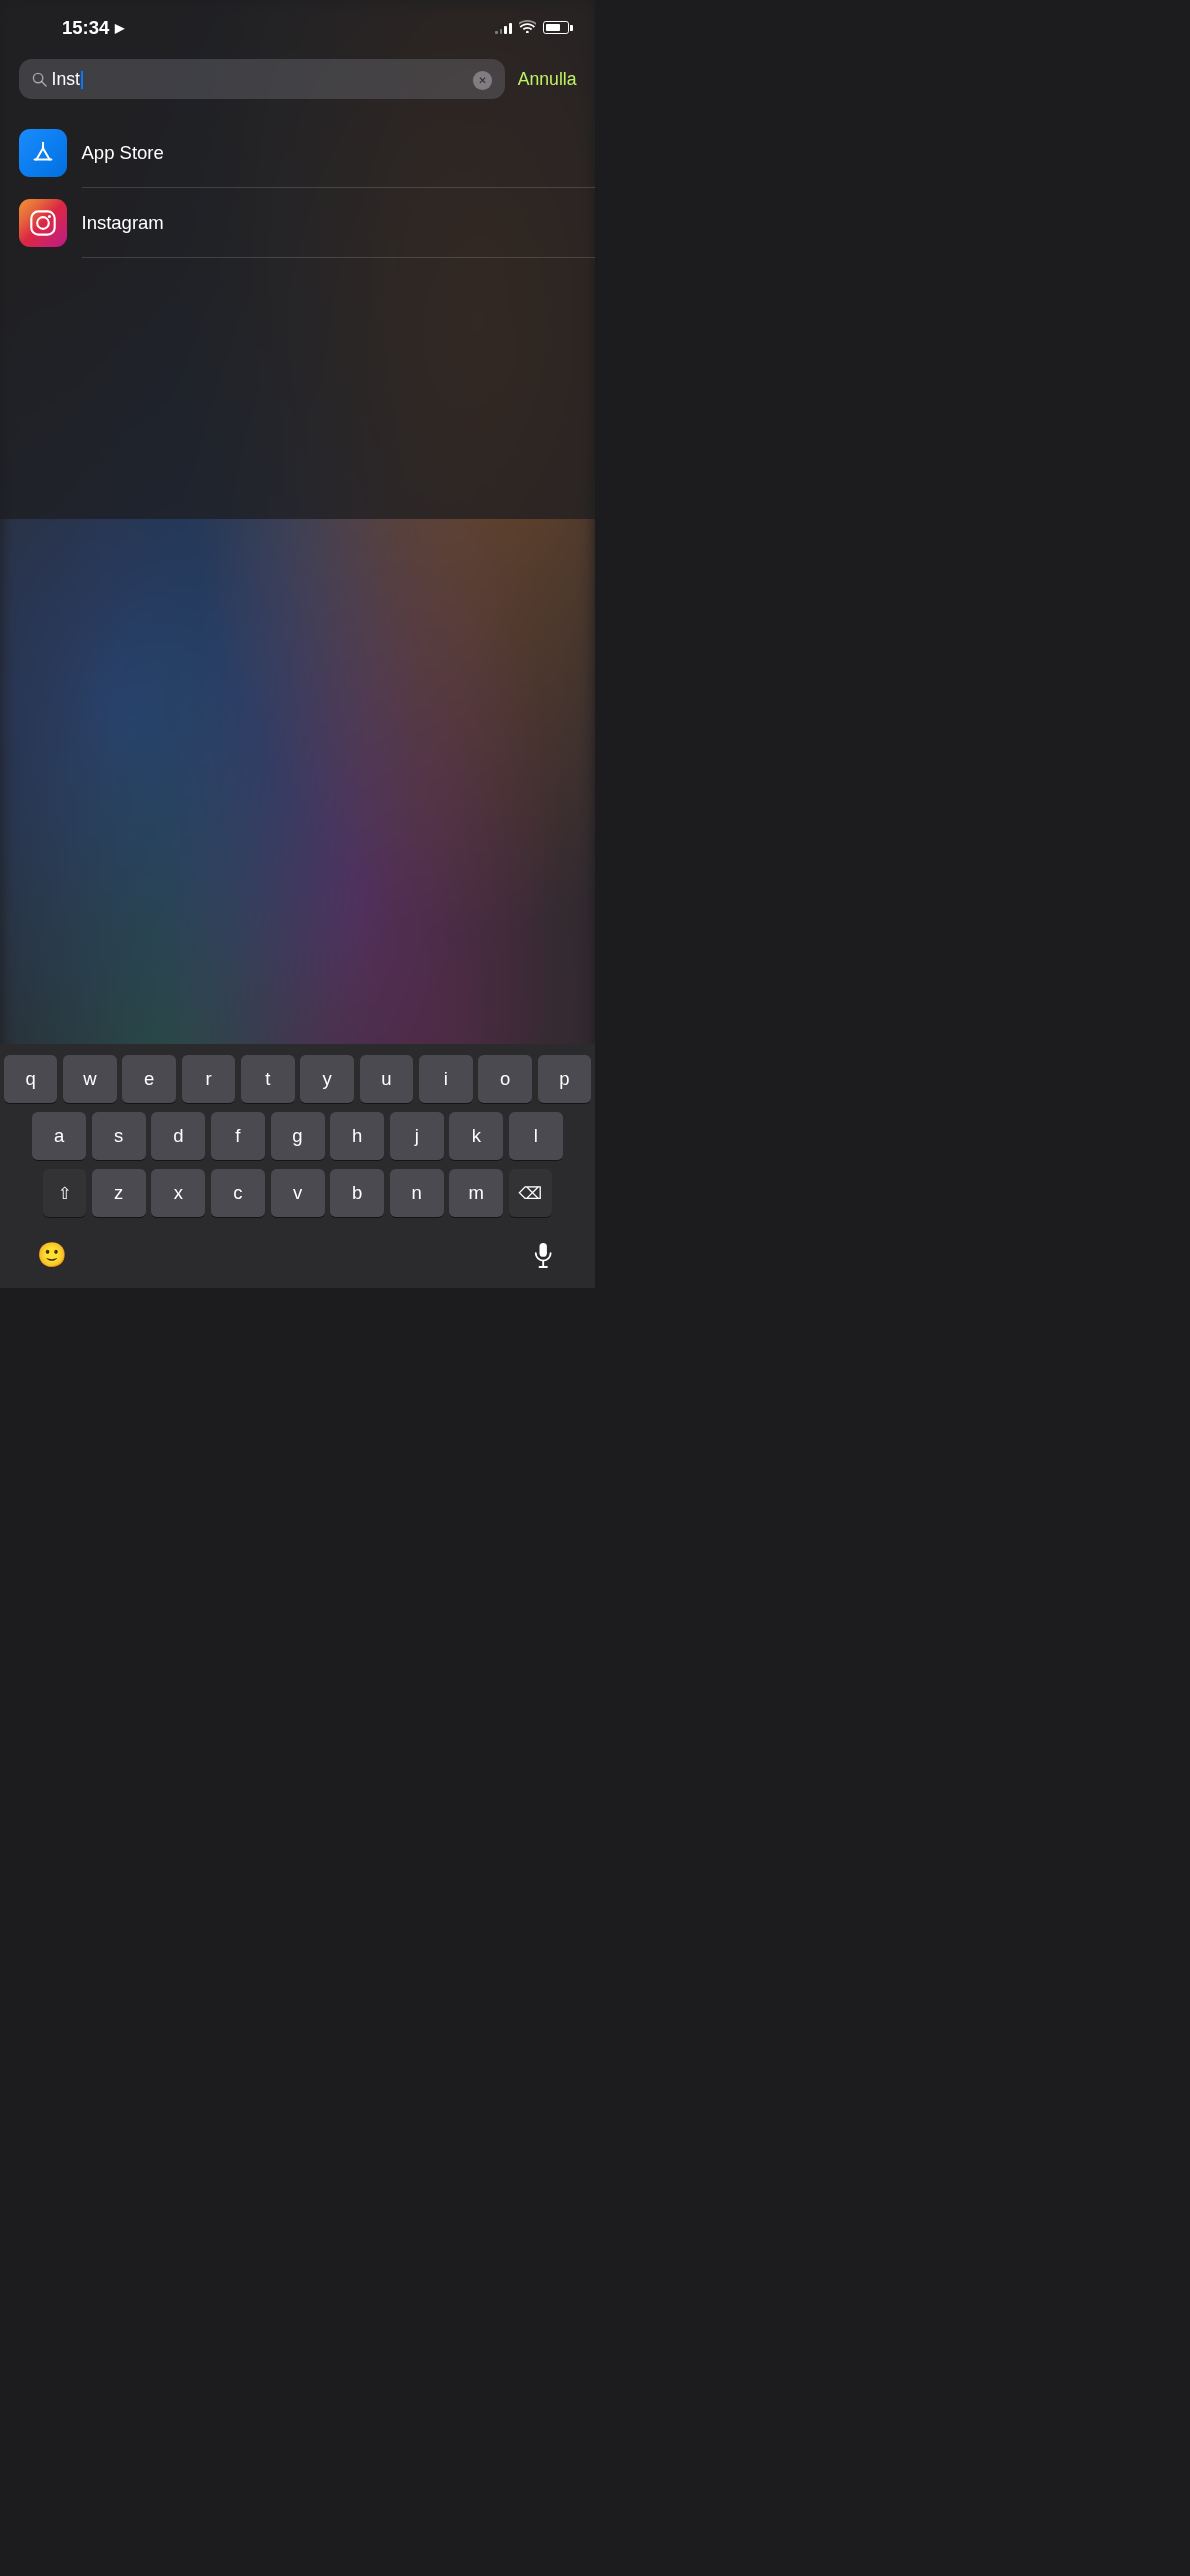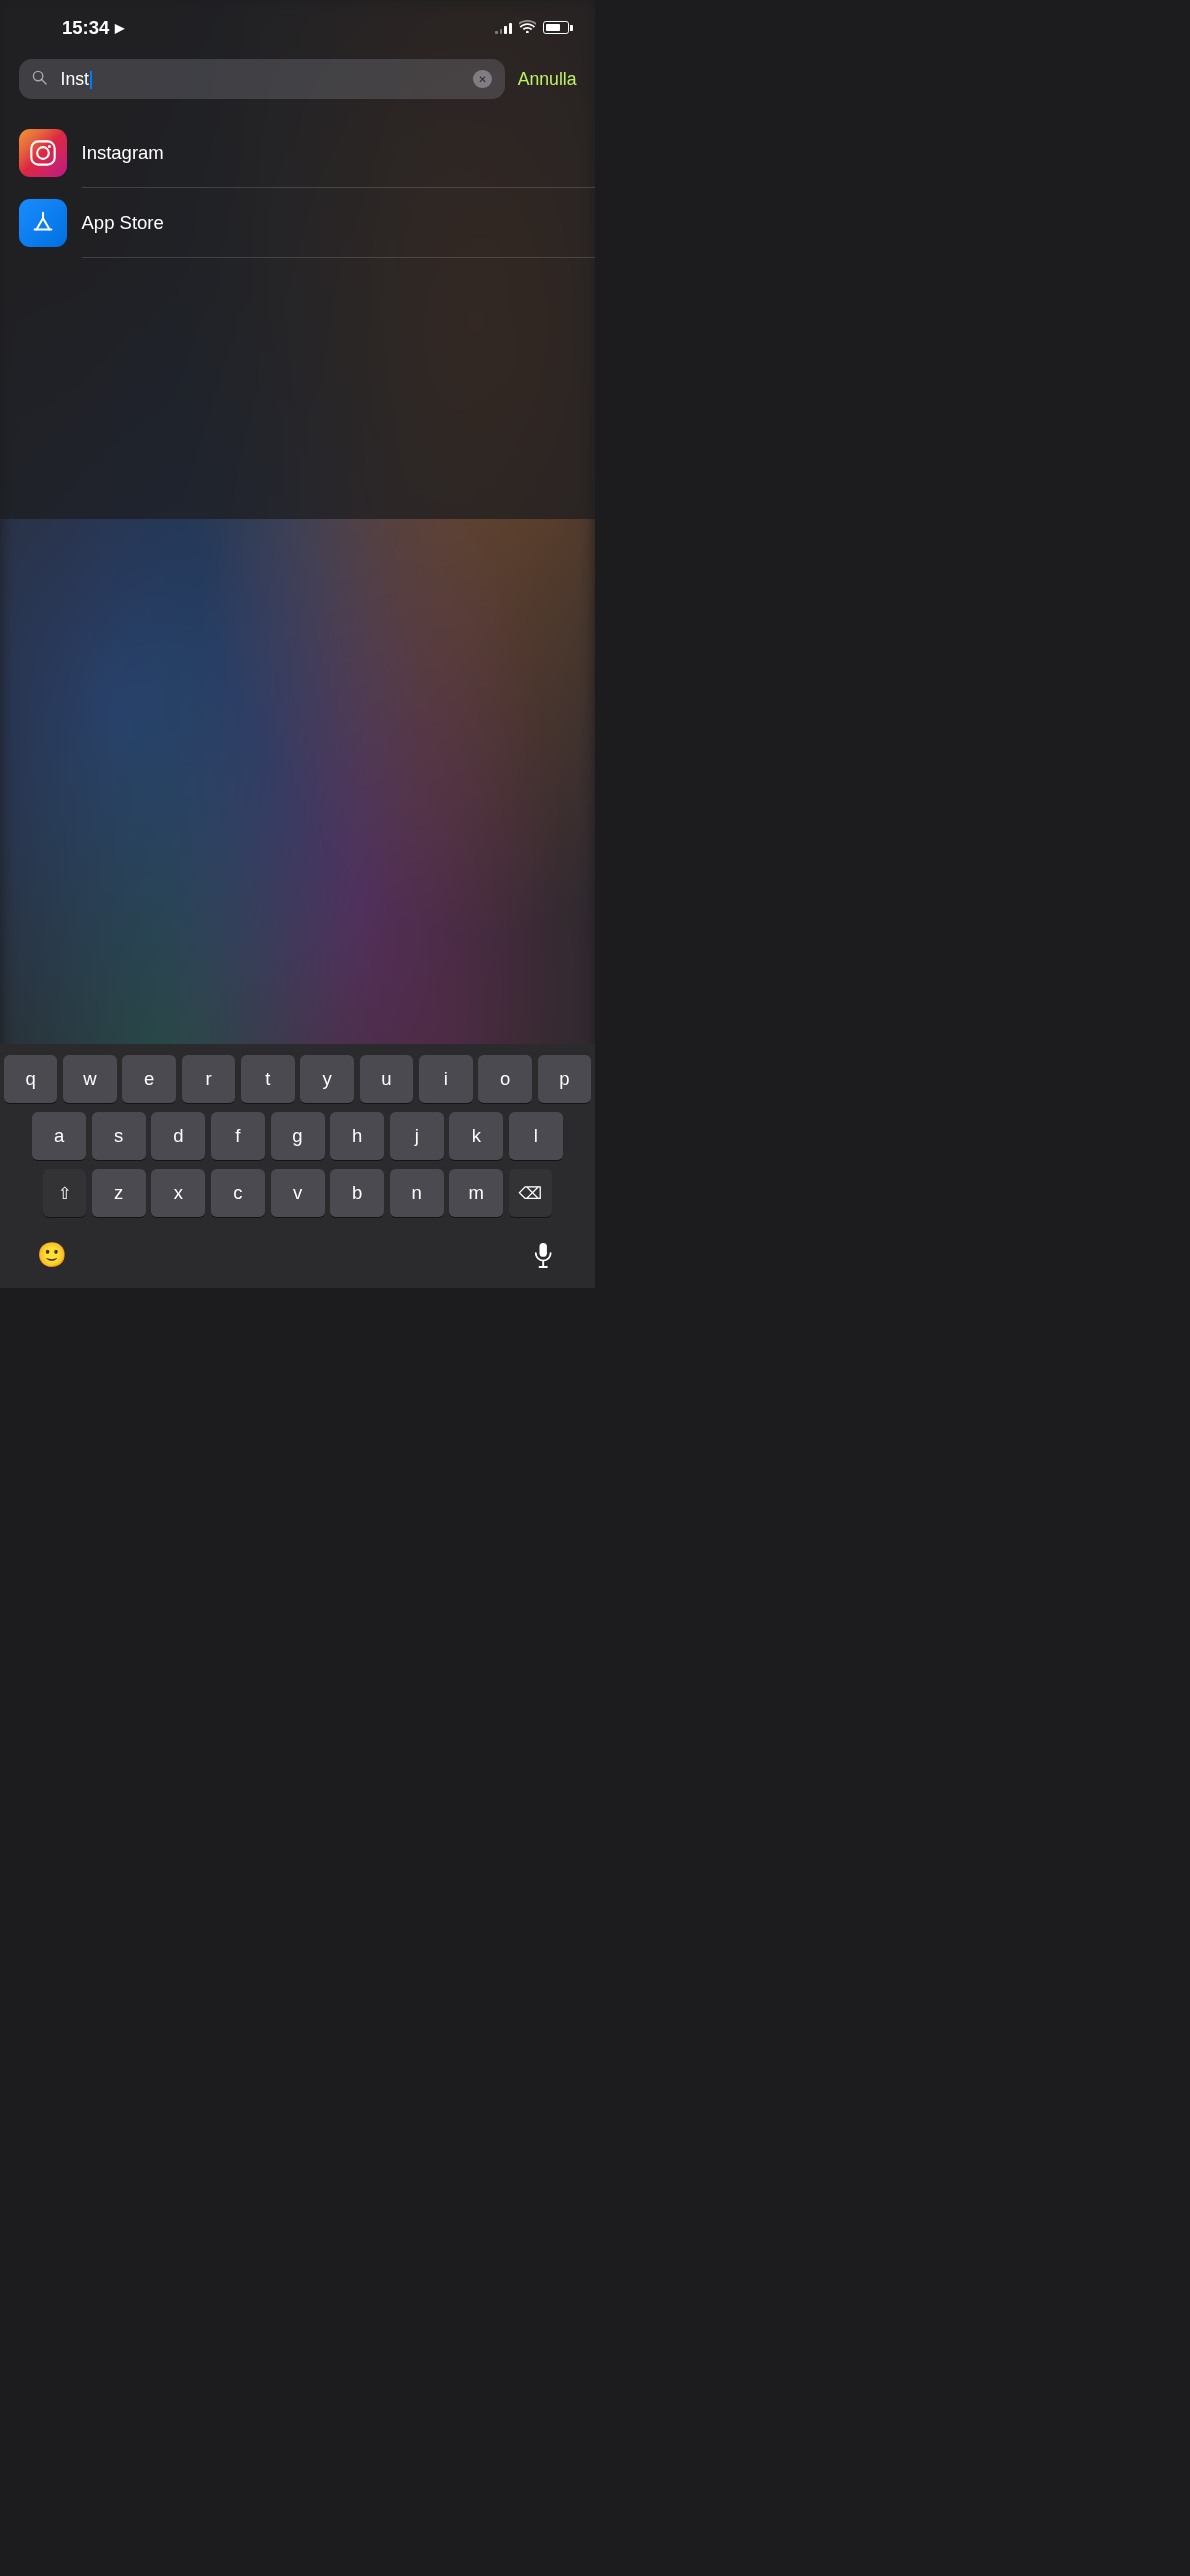--- a/index.html
+++ b/index.html
@@ -121,25 +121,25 @@
       z-index: 10;
       display: flex;
       align-items: center;
       padding: 9.3px 18.5px 15px 18.5px;
       gap: 13px;
     }
 
     .search-bar {
       flex: 1;
       display: flex;
-      align-items: center;
+      align-items: flex-end;
       background: rgba(118,118,128,0.36);
       border-radius: 13px;
       padding: 9.3px 13px;
-      gap: 14px;
+      gap: 5px;
     }
 
     .search-icon-wrap {
       color: rgba(235,235,245,0.6);
       font-size: 15px;
     }
 
     .search-input-display {
       flex: 1;
       font-size: 17.6px;
@@ -408,41 +408,41 @@
       <span>Inst</span><span class="search-cursor"></span>
     </div>
     <div class="clear-btn">✕</div>
   </div>
   <div class="cancel-btn">Annulla</div>
 </div>
 
 <div class="results-list">
 
   <div class="result-item">
+    <div class="result-icon appstore-icon">
+      <svg viewBox="0 0 30 30" fill="none" xmlns="http://www.w3.org/2000/svg" width="28" height="28">
+
+        <line x1="15" y1="4" x2="15" y2="10" stroke="white" stroke-width="2.2" stroke-linecap="round"></line>
+        <line x1="15" y1="10" x2="8" y2="22" stroke="white" stroke-width="2.2" stroke-linecap="round"></line>
+        <line x1="15" y1="10" x2="22" y2="22" stroke="white" stroke-width="2.2" stroke-linecap="round"></line>
+        <line x1="6" y1="22" x2="24" y2="22" stroke="white" stroke-width="2.2" stroke-linecap="round"></line>
+      </svg>
+    </div>
+    <span class="result-label">App Store</span>
+  </div>
+
+  <div class="result-item">
     <div class="result-icon instagram-icon">
       <svg viewBox="0 0 24 24" fill="none" xmlns="http://www.w3.org/2000/svg">
         <rect x="2" y="2" width="20" height="20" rx="6" stroke="white" stroke-width="1.8" fill="none"></rect>
         <circle cx="12" cy="12" r="5" stroke="white" stroke-width="1.8" fill="none"></circle>
         <circle cx="17.5" cy="6.5" r="1.3" fill="white"></circle>
       </svg>
     </div>
     <span class="result-label">Instagram</span>
-  </div>
-
-  <div class="result-item">
-    <div class="result-icon appstore-icon">
-      <svg viewBox="0 0 30 30" fill="none" xmlns="http://www.w3.org/2000/svg" width="28" height="28">
-
-        <line x1="15" y1="4" x2="15" y2="10" stroke="white" stroke-width="2.2" stroke-linecap="round"></line>
-        <line x1="15" y1="10" x2="8" y2="22" stroke="white" stroke-width="2.2" stroke-linecap="round"></line>
-        <line x1="15" y1="10" x2="22" y2="22" stroke="white" stroke-width="2.2" stroke-linecap="round"></line>
-        <line x1="6" y1="22" x2="24" y2="22" stroke="white" stroke-width="2.2" stroke-linecap="round"></line>
-      </svg>
-    </div>
-    <span class="result-label">App Store</span>
   </div>
 </div>
 
 <div style="position:absolute; bottom:0; left:0; right:0; z-index:10;">
   <div class="keyboard">
 
     <div class="key-row">
       <div class="key">q</div>
       <div class="key">w</div>
       <div class="key">e</div>

